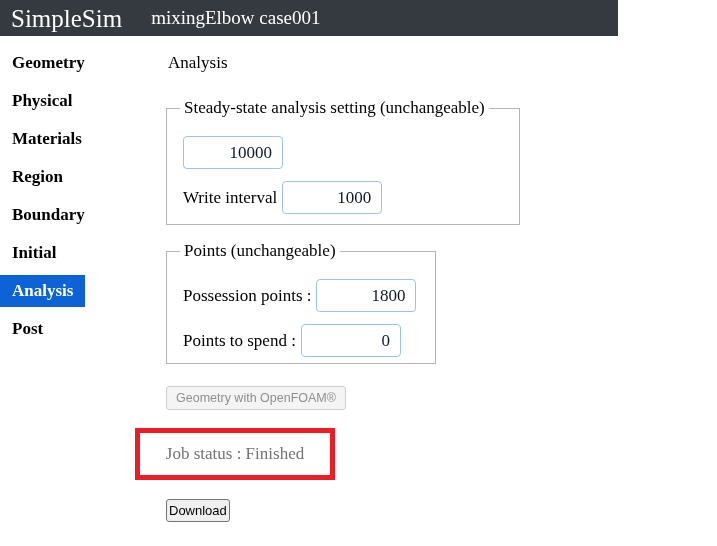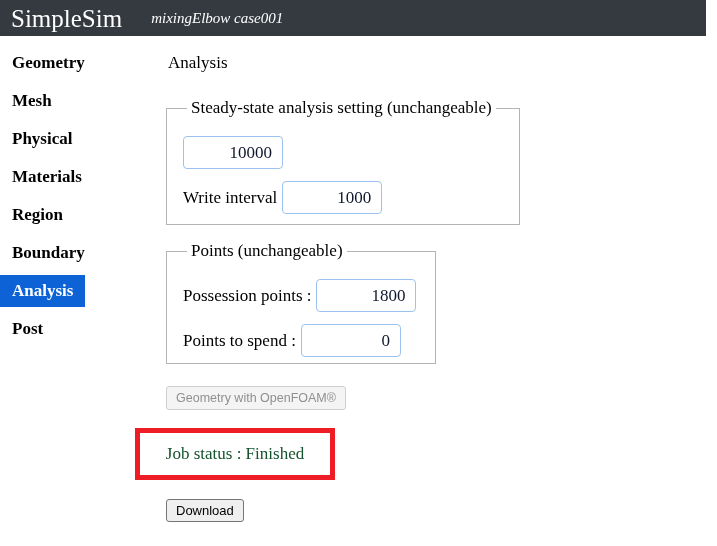--- a/index.html
+++ b/index.html
@@ -12,41 +12,40 @@
     background: #ffffff;
     font-family: "Liberation Serif", serif;
     overflow: hidden;
     position: relative;
   }
 
   
   #app-header {
     position: absolute;
     top: 0; left: 0;
-    width: 706px;
+    width: 618px;
     height: 36px;
     background: #343a40;
     display: flex;
     align-items: center;
   }
   #brand-title {
     color: #ffffff;
     font-family: "Liberation Serif", serif;
     font-size: 25px;
     line-height: 25px;
     padding-left: 11px;
     letter-spacing: 0px;
   }
   #case-subtitle {
     color: #ffffff;
     font-family: "Liberation Serif", serif;
-    font-size: 15px;
+    font-size: 19px;
     line-height: 16px;
     margin-left: 29px;
-    font-style: italic;
   }
 
   
   #sidebar {
     position: absolute;
     top: 36px;
     left: 0;
     width: 150px;
     padding-top: 8px;
   }
@@ -88,21 +87,21 @@
     border: 1px solid #b4b4b4;
     margin: 0 0 0 16px;
     padding: 6px 12px 10px 12px;
     box-sizing: border-box;
   }
   fieldset.panel > legend {
     font-family: "Liberation Serif", serif;
     font-size: 17px;
     color: #000000;
     padding: 0 4px;
-    margin-left: 8px;
+    margin-left: 1px;
   }
   #panel-steady {
     width: 354px;
     margin-top: 25px;
     height: 127px;
   }
   #panel-points {
     width: 270px;
     margin-top: 16px;
     height: 123px;
@@ -158,63 +157,63 @@
     background: #ffffff;
     width: 200px;
     box-sizing: border-box;
     margin: 18px 0 0 -15px;
     padding: 11px 0 11px 0;
     text-align: center;
   }
   #job-status-text {
     font-family: "Liberation Serif", serif;
     font-size: 17px;
-    color: #14532d;
+    color: #737373;
   }
 
   
   #download-button {
     font-family: "Liberation Sans", sans-serif;
     font-size: 13px;
     color: #000000;
     background: #efefef;
     border: 1px solid #767676;
     border-radius: 3px;
-    padding: 3px 9px;
+    padding: 3px 2px;
     margin: 19px 0 0 16px;
     display: inline-block;
     cursor: pointer;
   }
 </style>
 </head>
 <body>
 
 <div id="app-header">
   <span id="brand-title">SimpleSim</span>
   <span id="case-subtitle">mixingElbow case001</span>
 </div>
 
 <nav id="sidebar">
   <div class="nav-row">
     <div class="nav-item">Geometry</div>
   </div>
   <div class="nav-row">
-    <div class="nav-item">Mesh</div>
-  </div>
-  <div class="nav-row">
     <div class="nav-item">Physical</div>
   </div>
   <div class="nav-row">
     <div class="nav-item">Materials</div>
   </div>
   <div class="nav-row">
     <div class="nav-item">Region</div>
   </div>
   <div class="nav-row">
     <div class="nav-item">Boundary</div>
+  </div>
+  <div class="nav-row">
+    <div class="nav-item">Initial</div>
   </div>
   <div class="nav-row">
     <div class="nav-item active">Analysis</div>
   </div>
   <div class="nav-row">
     <div class="nav-item">Post</div>
   </div>
 </nav>
 
 <main id="main">

